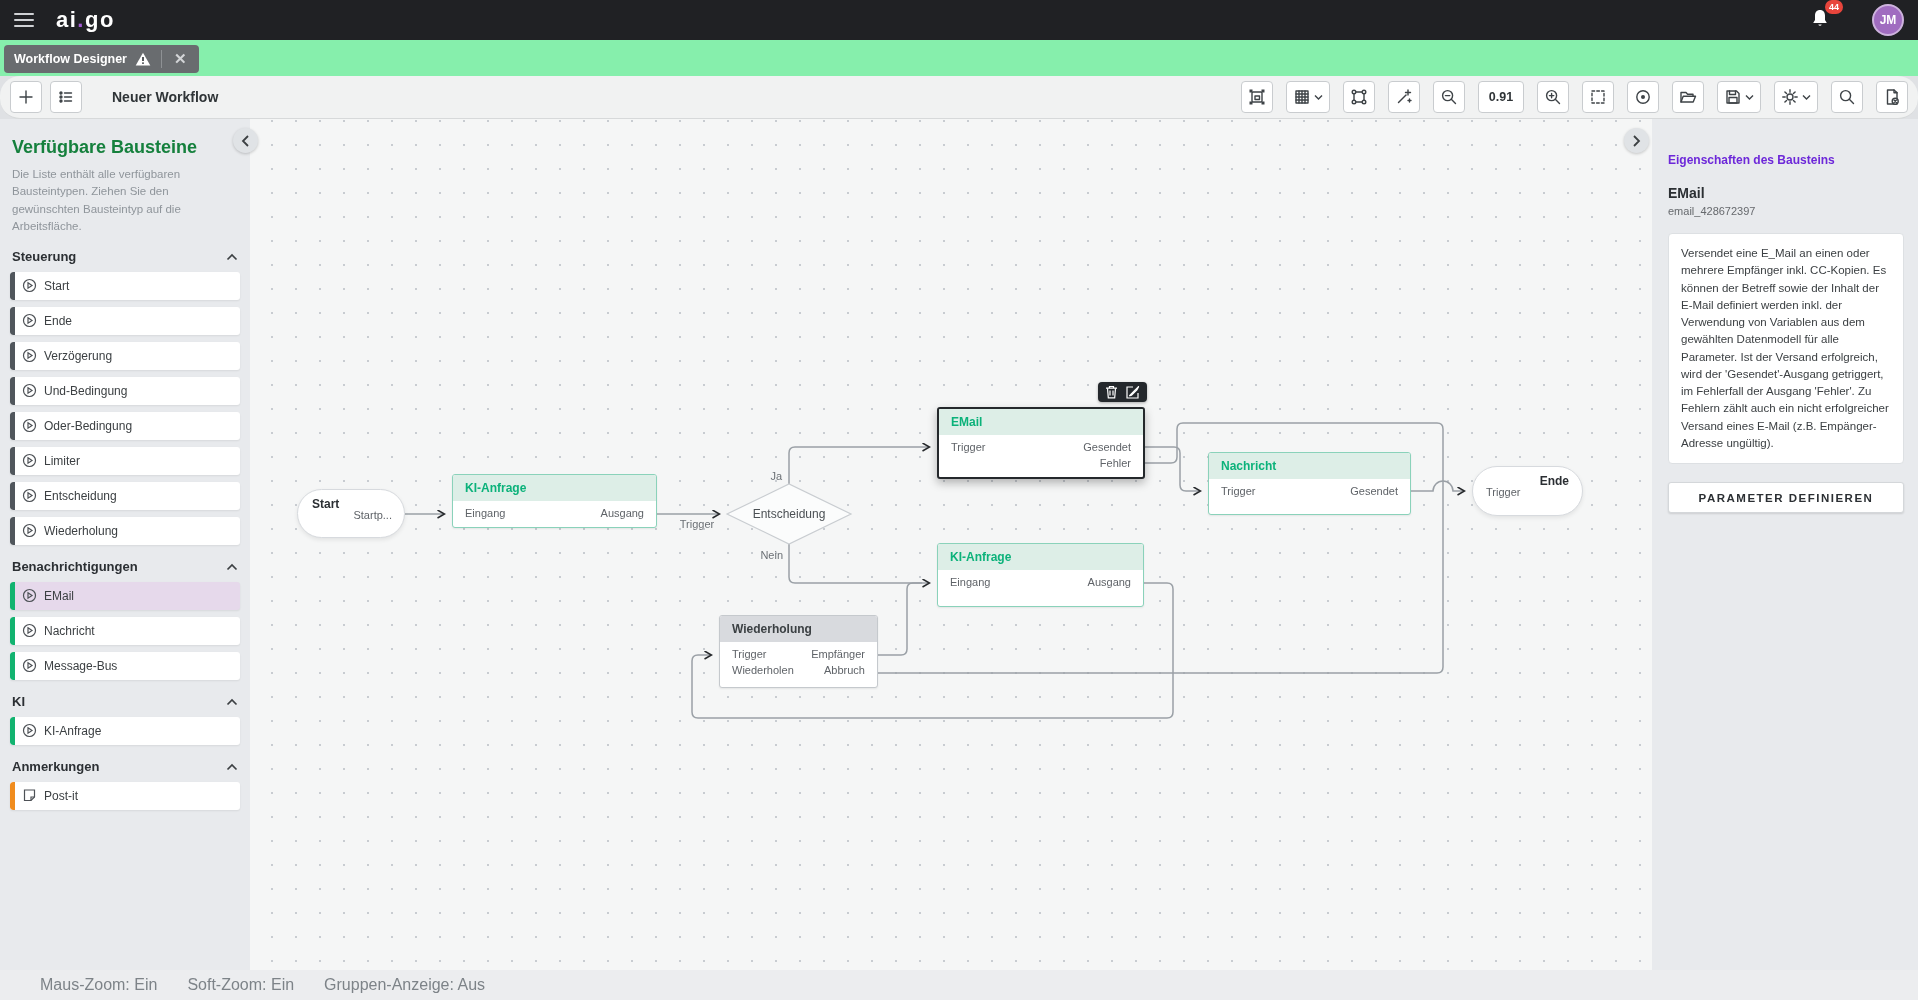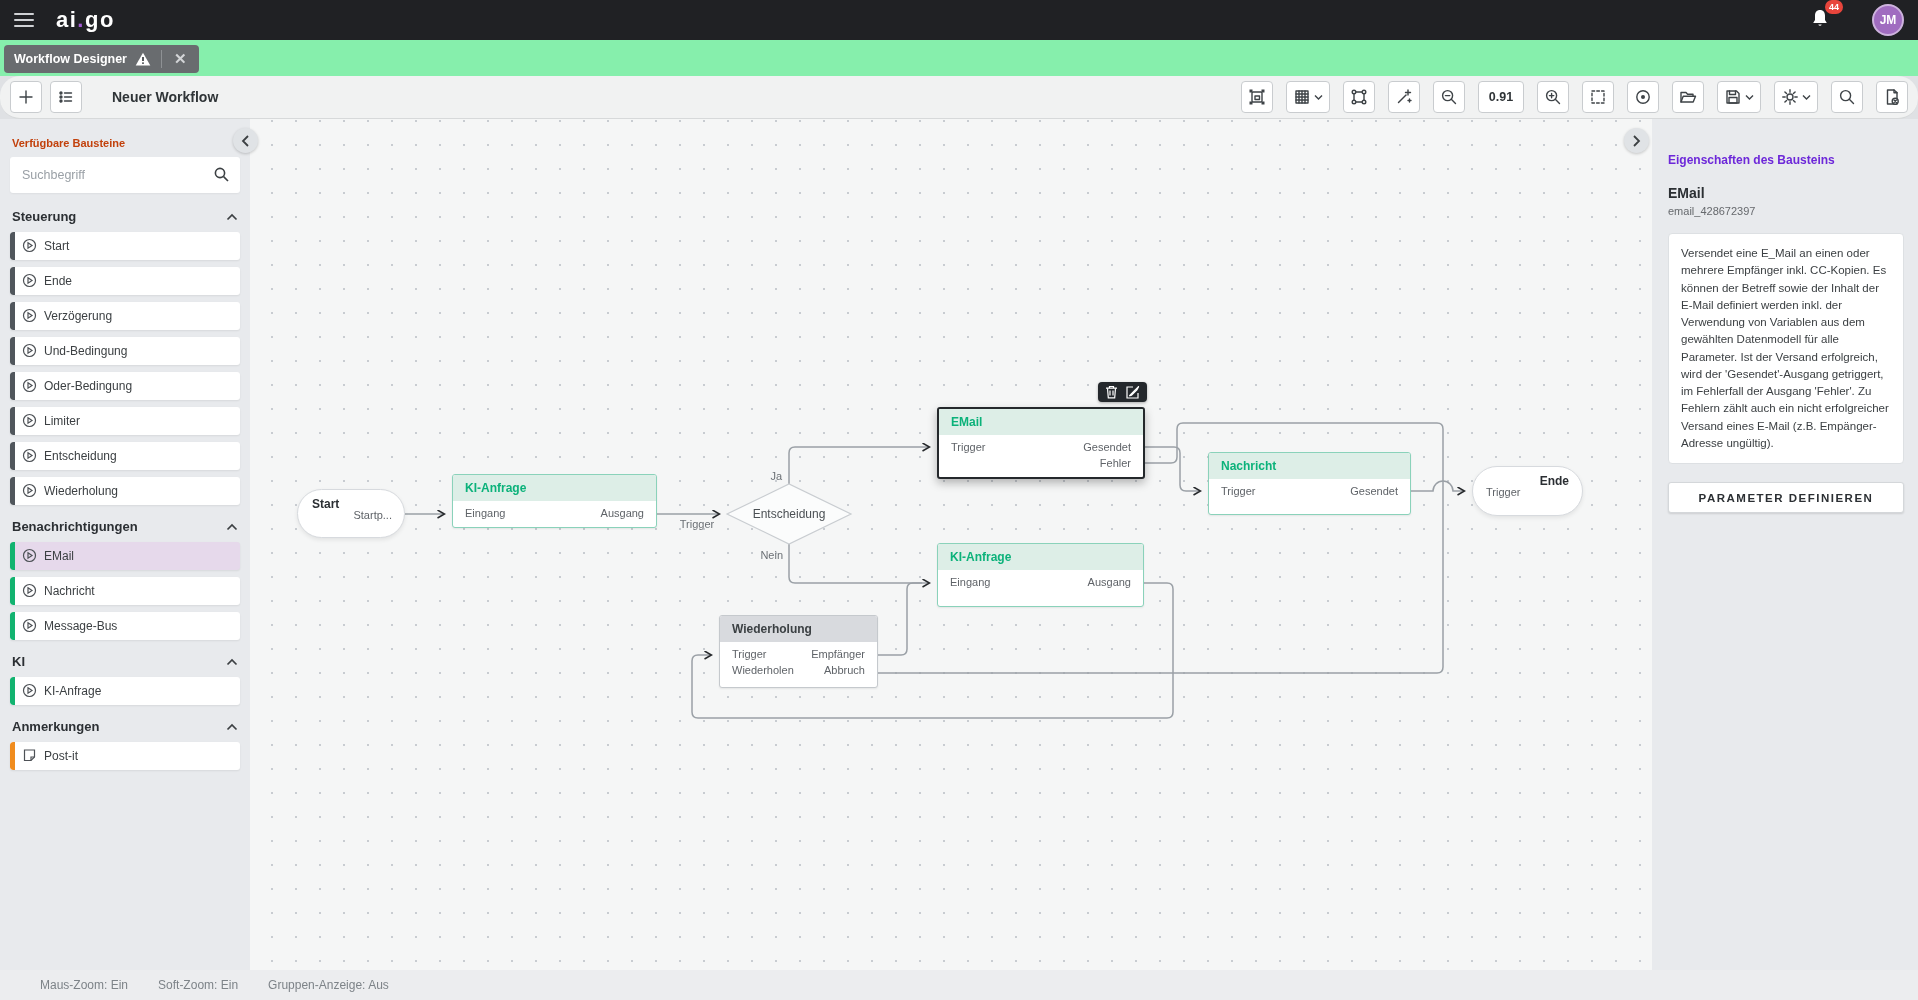--- a/index.html
+++ b/index.html
@@ -27,21 +27,21 @@
   .toolbar{height:43px;background:#f1f2f2;border-bottom:1px solid #d7d9da;display:flex;align-items:center;padding:0 10px;gap:8px;border-radius:20px;}
   .tb-btn{height:32px;min-width:32px;background:#fff;border:1px solid #c9cccf;border-radius:4px;display:flex;align-items:center;justify-content:center;gap:3px;padding:0 6px;cursor:pointer;}
   .tb-title{font-size:14px;font-weight:bold;color:#2f3437;margin-left:22px;}
   .tb-right{margin-left:auto;display:flex;align-items:center;gap:13px;}
   .tb-zoom{height:32px;min-width:46px;background:#fff;border:1px solid #c9cccf;border-radius:4px;display:flex;align-items:center;justify-content:center;font-size:12.5px;font-weight:bold;color:#2f3437;}
 
   
   .main{display:flex;height:851px;position:relative;}
 
   .sidebar{width:250px;background:#e8eaed;padding:18px 10px 0 10px;overflow:hidden;}
-  .sb-title{font-size:11px;font-weight:bold;color:#c2410c;margin:0 0 8px 2px;}
+  .sb-title{font-size:18px;font-weight:bold;color:#15803d;margin:0 0 8px 2px;}
   .sb-desc{font-size:11.5px;line-height:1.5;color:#8f959b;margin:0 2px 14px 2px;}
   .sb-search{position:relative;margin-bottom:16px;}
   .sb-search input{width:100%;height:36px;border:none;border-radius:3px;background:#fff;padding:0 34px 0 12px;font-size:12.5px;color:#3c4043;outline:none;box-shadow:0 1px 2px rgba(0,0,0,.05);}
   .sb-search input::placeholder{color:#9aa0a6;}
   .sb-search .mag{position:absolute;right:10px;top:9px;}
   .sb-section-h{display:flex;align-items:center;justify-content:space-between;margin:14px 2px 8px 2px;font-size:13px;font-weight:bold;color:#2b2f33;cursor:pointer;}
   .sb-item{position:relative;height:28px;background:#fff;border-radius:3px;box-shadow:0 1px 2px rgba(0,0,0,.08);display:flex;align-items:center;padding-left:34px;gap:10px;font-size:12px;color:#3c4043;margin-bottom:7px;cursor:grab;overflow:hidden;}
   .sb-item .strip{position:absolute;left:0;top:0;bottom:0;width:5px;border-radius:3px 0 0 3px;}
   .sb-item .ic{position:absolute;left:12px;top:6px;}
   .sb-item.sel{background:#e6d9eb;}
@@ -63,21 +63,21 @@
   .minibar{position:absolute;background:#24282c;border-radius:4px;display:flex;align-items:center;gap:8px;padding:3px 7px;box-shadow:0 1px 3px rgba(0,0,0,.3);}
   .collapse-btn{position:absolute;width:25px;height:25px;border-radius:50%;background:#e0e3e6;box-shadow:0 1px 3px rgba(0,0,0,.2);display:flex;align-items:center;justify-content:center;cursor:pointer;z-index:5;}
 
   .panel{width:266px;background:#e8eaed;padding:22px 14px 0 16px;}
   .pn-title{font-size:12px;font-weight:bold;color:#6d28d9;margin:12px 0 18px 0;}
   .pn-name{font-size:14px;font-weight:bold;color:#2b2f33;margin:0 0 4px 0;}
   .pn-id{font-size:11px;color:#66696d;margin:0 0 16px 0;}
   .pn-card{background:#fff;border-radius:4px;border:1px solid #dde0e3;padding:11px 12px;font-size:11.5px;line-height:1.5;color:#3c4043;}
   .pn-btn{margin-top:18px;width:100%;height:31px;background:#fff;border:1px solid #d4d7da;border-radius:3px;box-shadow:0 1px 2px rgba(0,0,0,.12);font-family:"Liberation Sans",sans-serif;font-size:11.5px;font-weight:bold;letter-spacing:1.5px;color:#2b2f33;cursor:pointer;}
 
-  .statusbar{height:30px;background:#ecedef;display:flex;align-items:center;gap:30px;padding:0 40px;font-size:12px;color:#7d8388;}
+  .statusbar{height:30px;background:#ecedef;display:flex;align-items:center;gap:30px;padding:0 40px;font-size:16px;color:#7d8388;}
   svg{display:block;}
 </style>
 </head>
 <body>
 
 <div class="topbar">
   <div class="burger">
       <i></i>
       <i></i>
       <i></i>
@@ -261,29 +261,21 @@
             <path d="M11 12l2.4 2.4M13.4 12 11 14.4"></path>
           </svg>
         </span>
       </div>
     </span>
 </div>
 
 <div class="main">
   <div class="sidebar">
     <div class="sb-title">Verfügbare Bausteine</div>
-    <div class="sb-search">
-      <input type="text" placeholder="Suchbegriff" style="">
-      <span class="mag">
-          <svg width="17" height="17" viewBox="0 0 17 17" fill="none" stroke="#3c4043" stroke-width="1.6">
-            <circle cx="7" cy="7" r="4.6"></circle>
-            <path d="M10.6 10.6 15 15"></path>
-          </svg>
-        </span>
-    </div>
+    <p class="sb-desc">Die Liste enthält alle verfügbaren Bausteintypen. Ziehen Sie den gewünschten Bausteintyp auf die Arbeitsfläche.</p>
     <div id="sections">
         <div class="sb-section-h">
           <span>Steuerung</span>
           <span>
             <svg width="12" height="8" viewBox="0 0 12 8" fill="none" stroke="#3c4043" stroke-width="1.7">
               <path d="M1.5 6.5 6 2l4.5 4.5"></path>
             </svg>
           </span>
         </div>
         <div class="sb-item">

